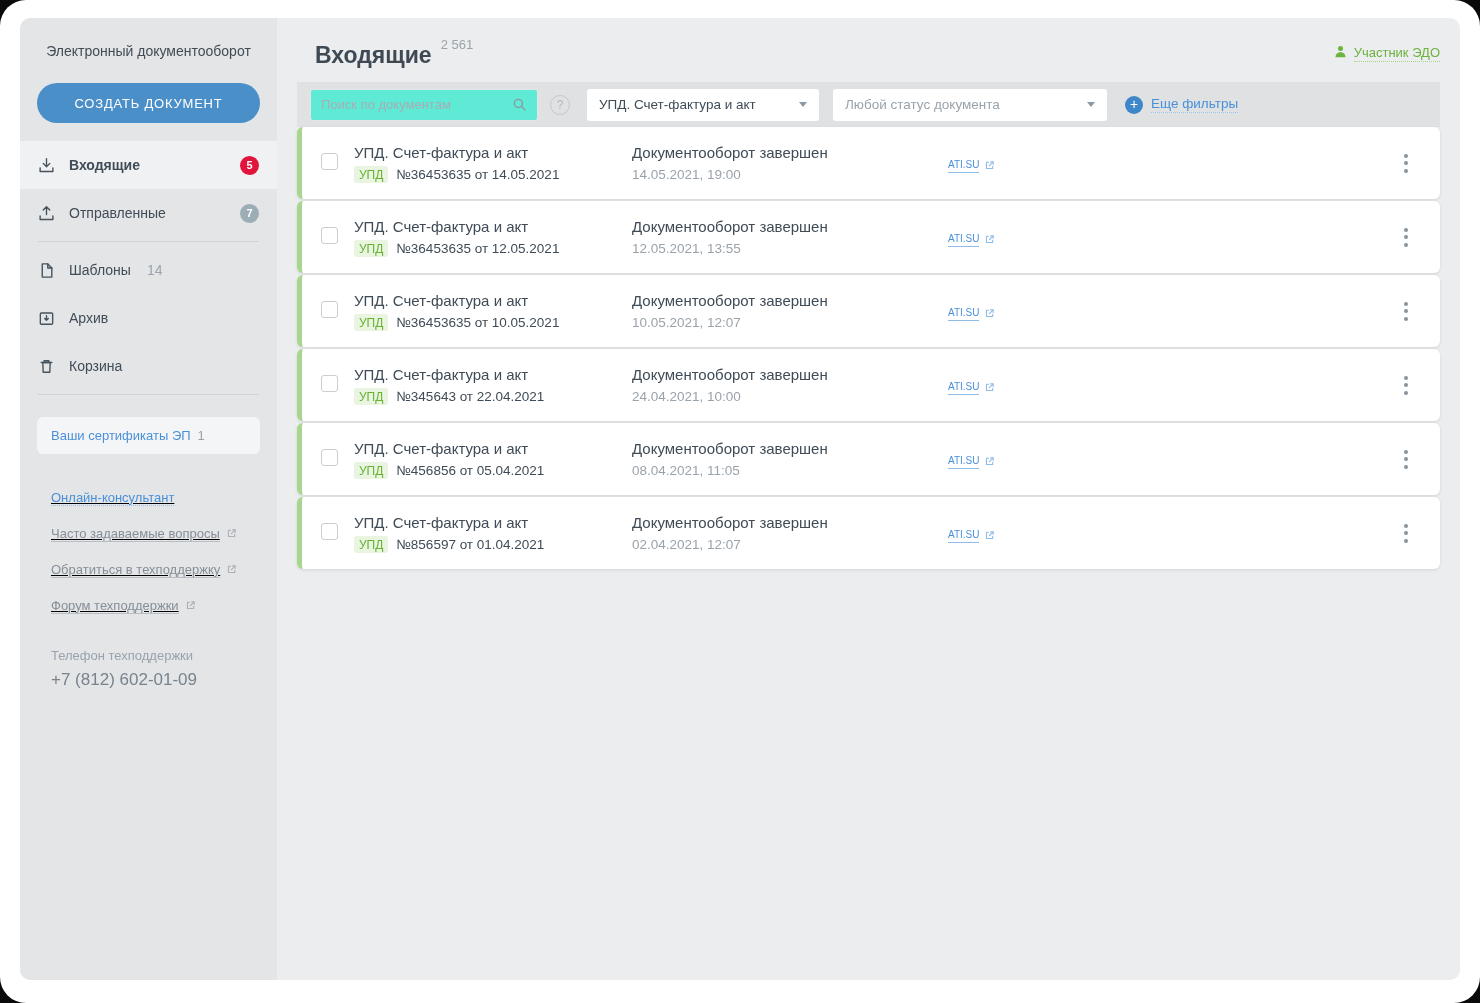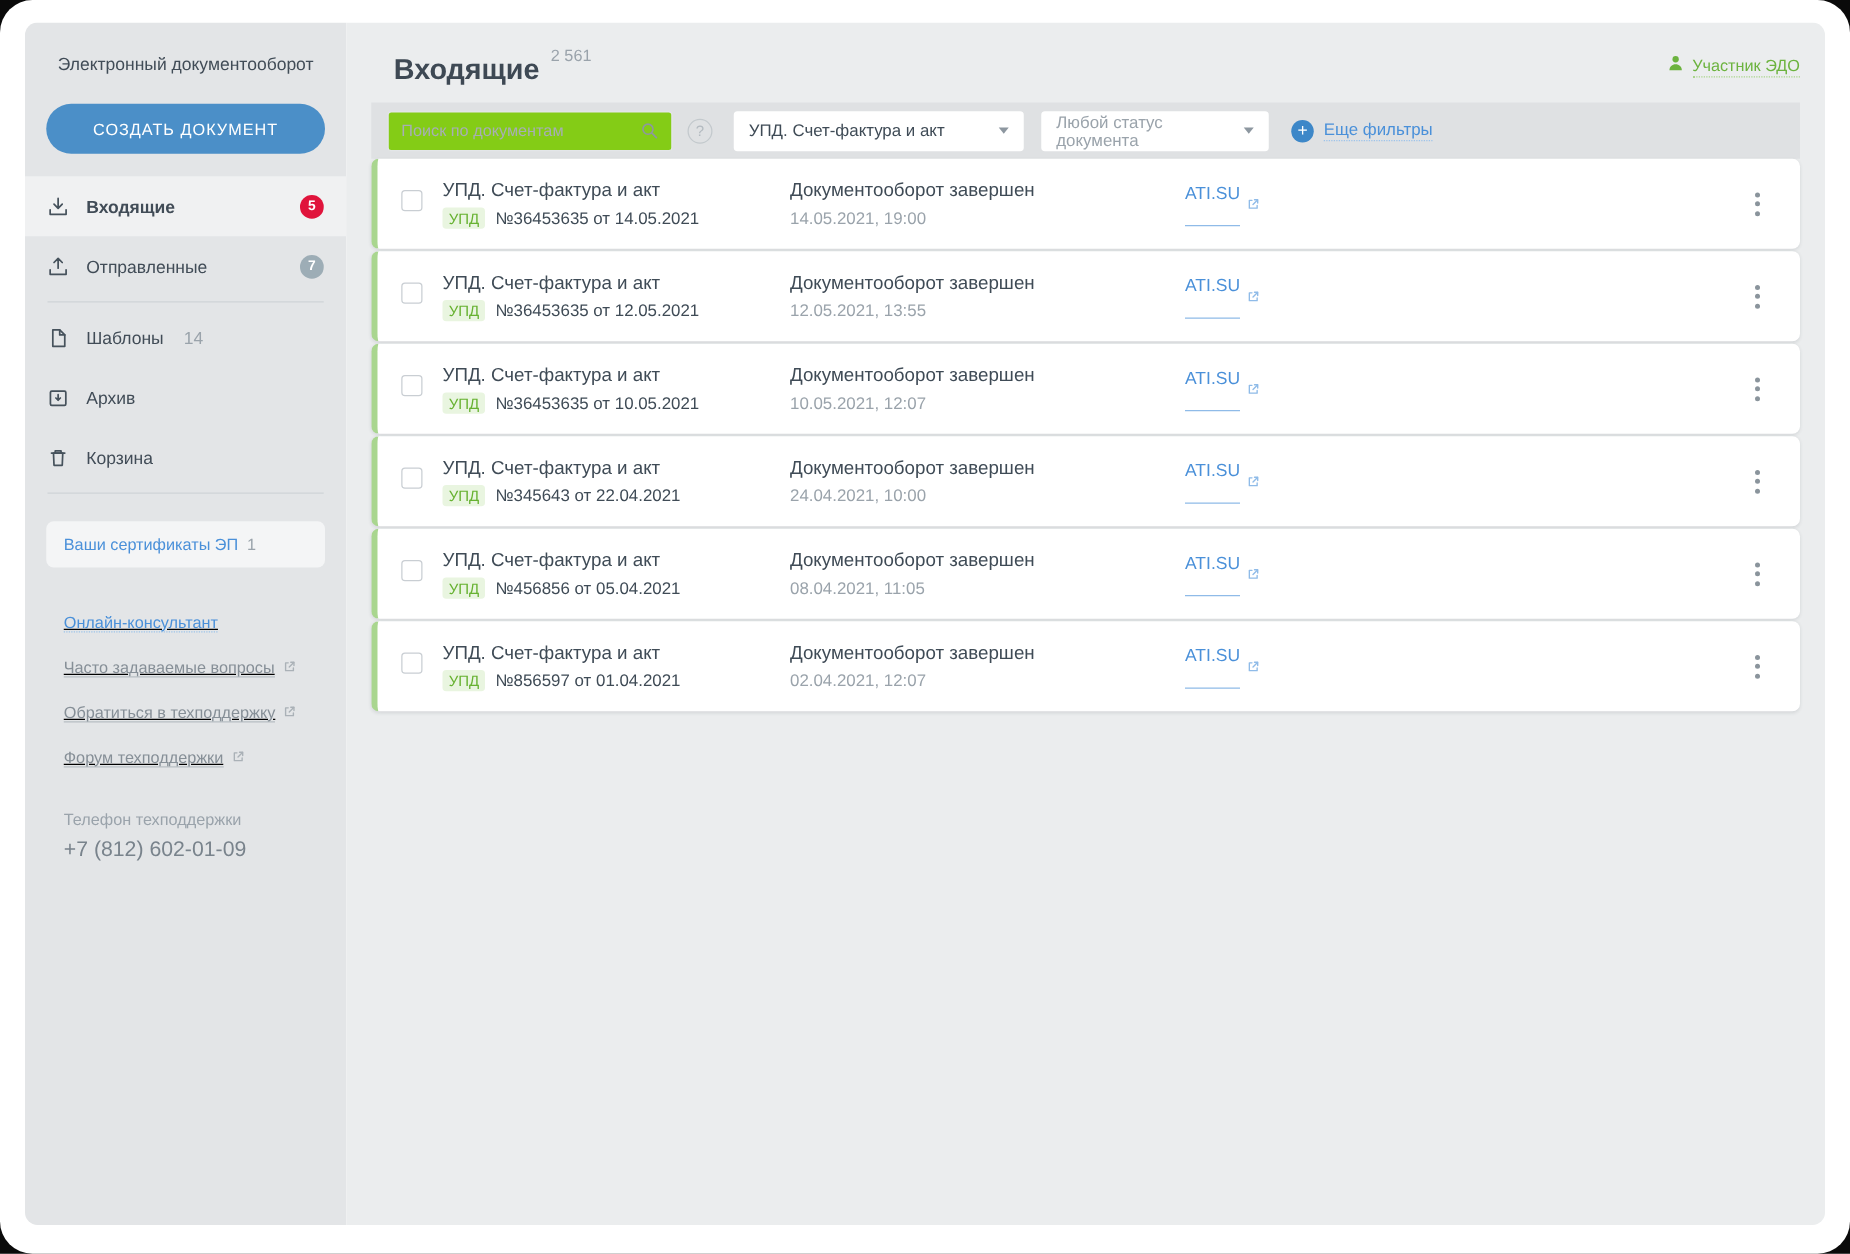--- a/index.html
+++ b/index.html
@@ -52,34 +52,34 @@
   .main { flex:1; background:#ebedee; padding:0 20px; overflow:hidden; }
   .main-header { display:flex; align-items:center; padding-top:22px; height:48px; }
   .page-title { font-size:23px; color:#3e4954; margin-left:18px; }
   .page-count { font-size:13px; color:#9aa3ab; vertical-align:14px; margin-left:9px; font-weight:normal; }
   .participant { margin-left:auto; display:flex; align-items:center; gap:6px; cursor:pointer; }
   .participant svg { width:15px; height:15px; }
   .participant-label { font-size:13px; color:#6cb33f; border-bottom:1px dotted #a9d48b; padding-bottom:1px; }
 
   .filter-bar { margin-top:16px; height:45px; background:#dfe1e3; display:flex;
                 align-items:center; padding:0 13px; }
-  .search-box { width:228px; height:32px; background:#84cc16; border:1px solid #e3e6e8;
+  .search-box { width:228px; height:32px; background:#5eead4; border:1px solid #e3e6e8;
                 border-radius:3px; display:flex; align-items:center; padding:0 10px; }
   .search-box input { flex:1; border:none; outline:none; font-size:13px; color:#414c57;
                       font-family:inherit; background:transparent; min-width:0; }
   .search-box input::placeholder { color:#a7aeb5; }
   .search-glyph { display:inline-flex; cursor:pointer; }
   .search-glyph svg { width:15px; height:15px; stroke:#8d97a0; fill:none; stroke-width:1.4; stroke-linecap:round; }
   .help-circle { width:20px; height:20px; margin-left:12px; border-radius:50%;
                  border:1.5px solid #c3c9cd; color:#b3bac0; font-size:12px;
                  display:flex; align-items:center; justify-content:center; cursor:pointer; }
   .select { height:32px; background:#fff; border-radius:3px; display:flex; align-items:center;
             padding:0 12px; font-size:13.5px; cursor:pointer; }
   .select.doc-type { width:232px; margin-left:17px; color:#3f4b56; }
-  .select.status { width:182px; margin-left:14px; color:#9aa3ab; }
+  .select.status { width:274px; margin-left:14px; color:#9aa3ab; }
   .caret { width:0; height:0; margin-left:auto; border-left:4.5px solid transparent;
            border-right:4.5px solid transparent; border-top:5.5px solid #8d97a0; }
   .more-filters { display:flex; align-items:center; gap:8px; margin-left:18px; cursor:pointer; }
   .plus-circle { width:18px; height:18px; border-radius:50%; background:#3d87c8; color:#fff;
                  font-size:14px; line-height:1; display:flex; align-items:center; justify-content:center;
                  padding-bottom:1px; }
   .more-filters-label { font-size:13.5px; color:#4a90d9; border-bottom:1px dotted #9cc3ea; padding-bottom:1px; }
 
   
   .thead { height:47px; display:grid; grid-template-columns:57px 278px 316px 1fr 96px;
@@ -93,21 +93,21 @@
          box-shadow:0 1px 3px rgba(40,50,60,.12); margin-bottom:2px;
          display:grid; grid-template-columns:52px 278px 316px 1fr 96px; align-items:center; }
   .row .cell-check { padding-left:19px; }
   .doc-title { font-size:15px; color:#3f4b56; }
   .doc-sub { margin-top:5px; display:flex; align-items:center; font-size:13.5px; color:#3f4b56; }
   .tag { background:#e9f5e0; color:#67b231; font-size:12px; padding:2px 5px 1px;
          border-radius:3px; margin-right:8px; }
   .status-line { font-size:15px; color:#3f4b56; }
   .status-date { margin-top:6px; font-size:13.5px; color:#9aa3ab; }
   .contractor-link { display:inline-flex; align-items:center; gap:5px; cursor:pointer; }
-  .contractor-name { font-size:14px; color:#4a90d9; border-bottom:1px solid #8fbbe8; padding-bottom:18px; }
+  .contractor-name { font-size:10px; color:#4a90d9; border-bottom:1px solid #8fbbe8; padding-bottom:2px; }
   .contractor-link .ext-icon { color:#8fbbe8; }
   .cell-actions { display:flex; justify-content:flex-end; padding-right:27px; }
   .kebab { display:flex; flex-direction:column; gap:3.5px; padding:6px 5px; cursor:pointer; }
   .kebab i { width:4px; height:4px; border-radius:50%; background:#8a949c; }
 </style>
 </head>
 <body>
 
 <div class="window">
   <div class="app">

